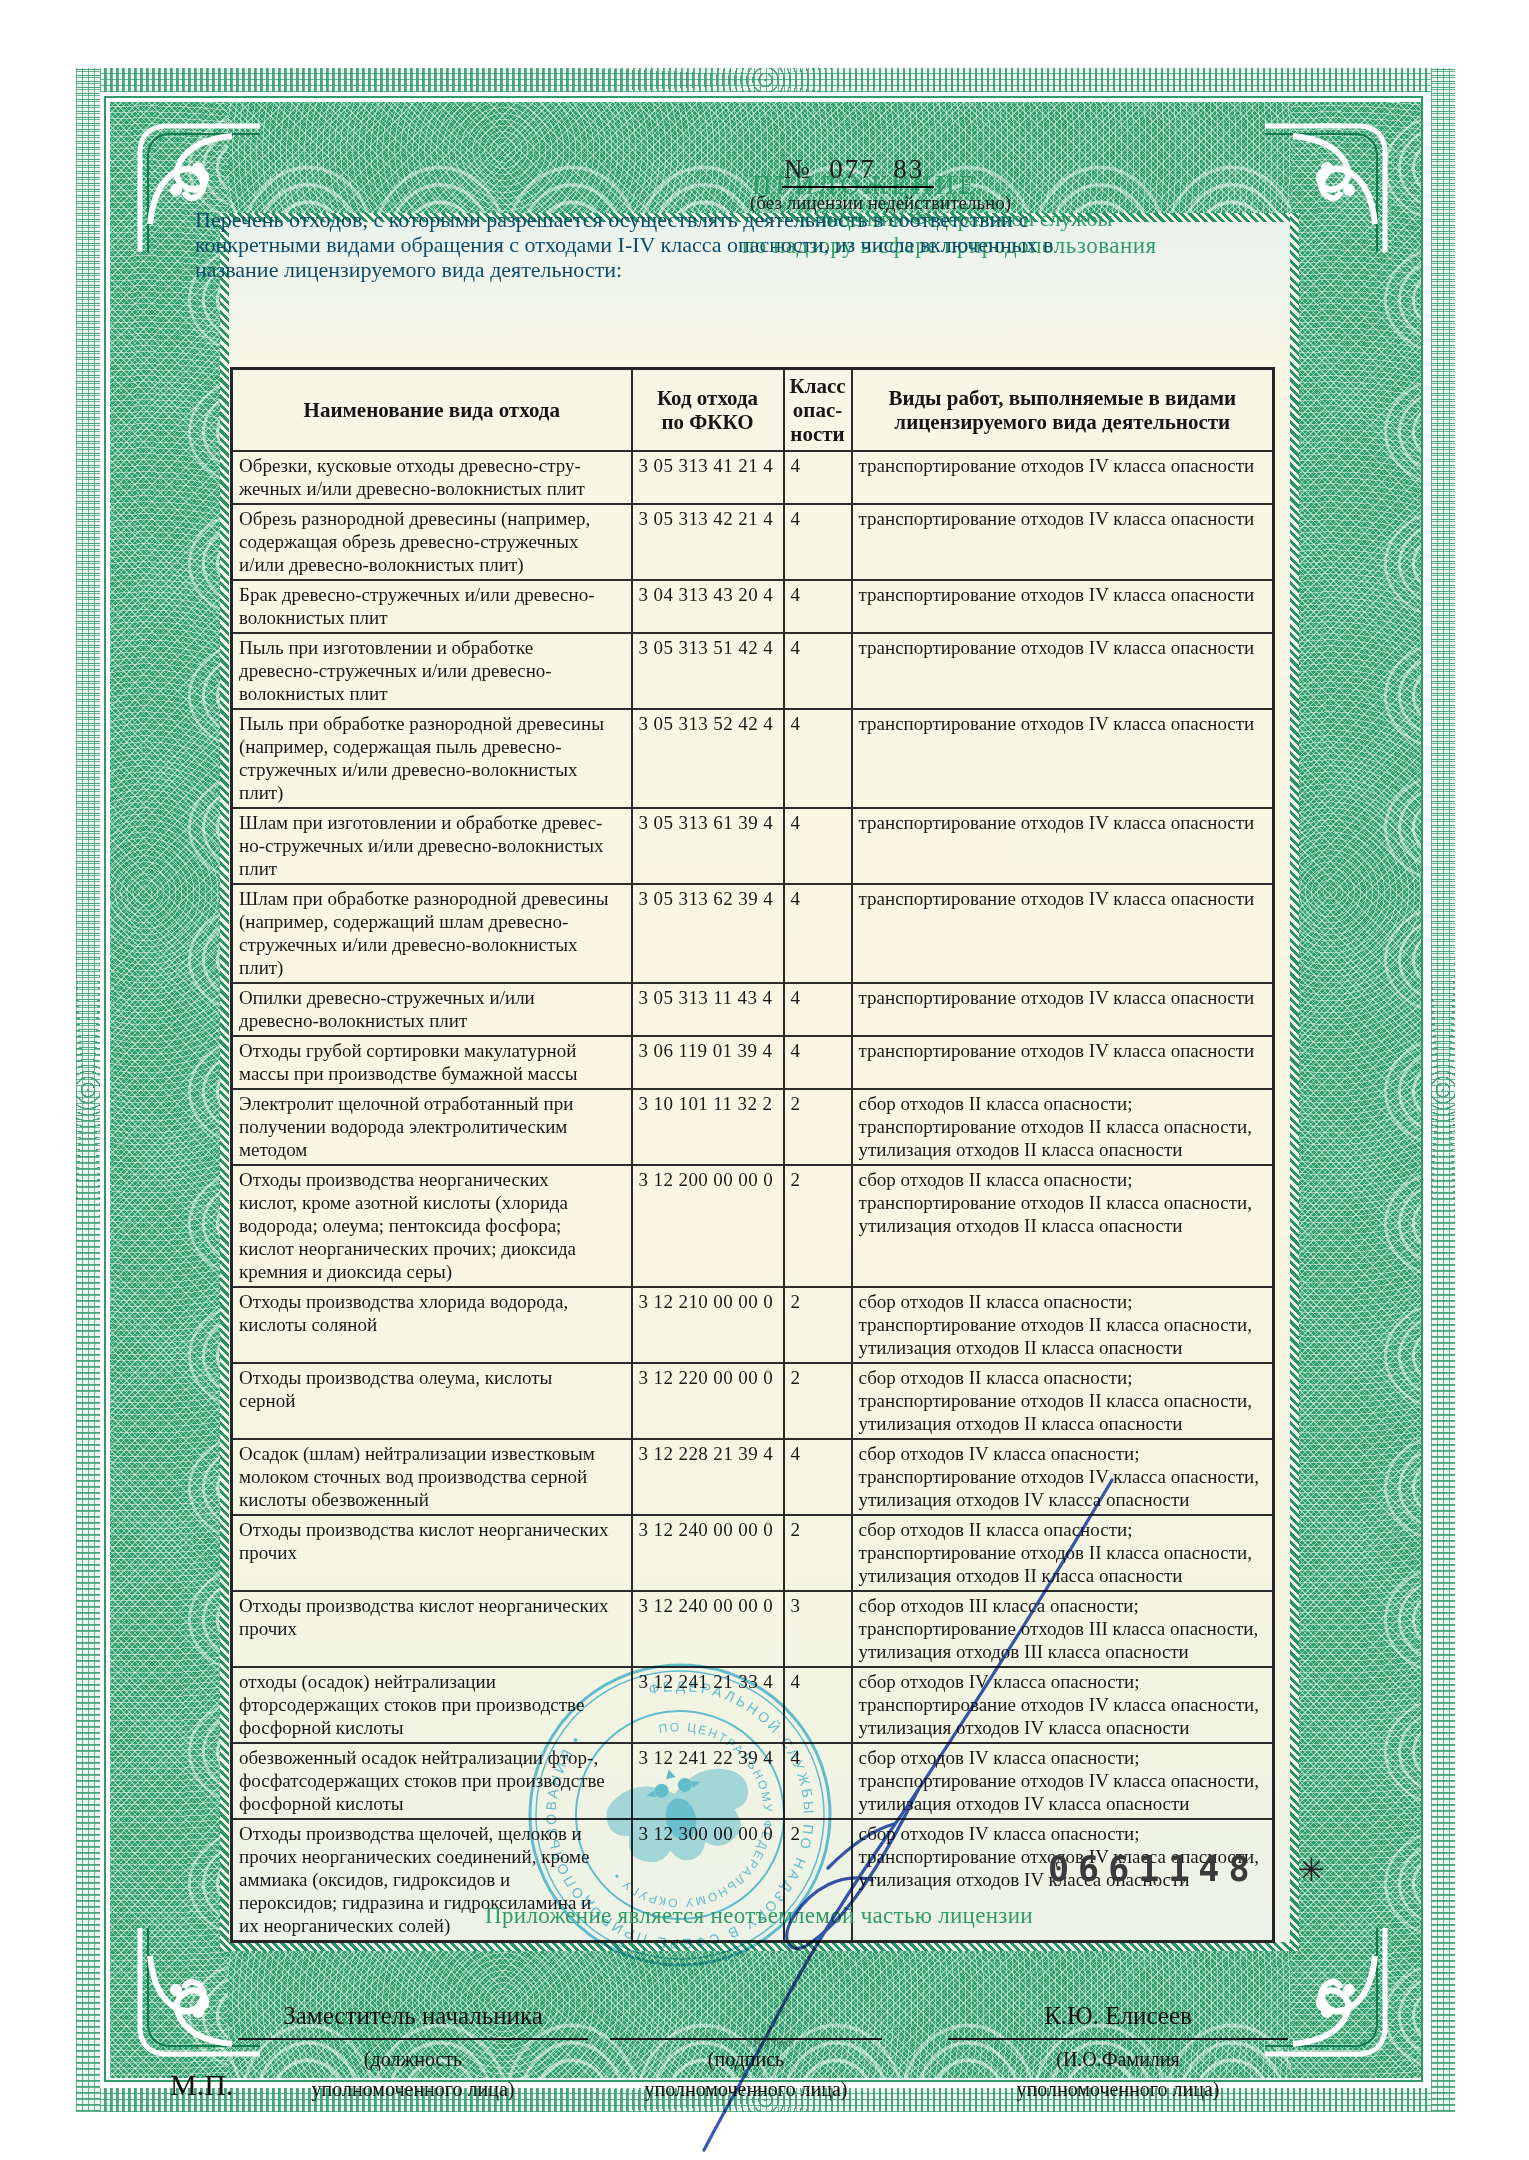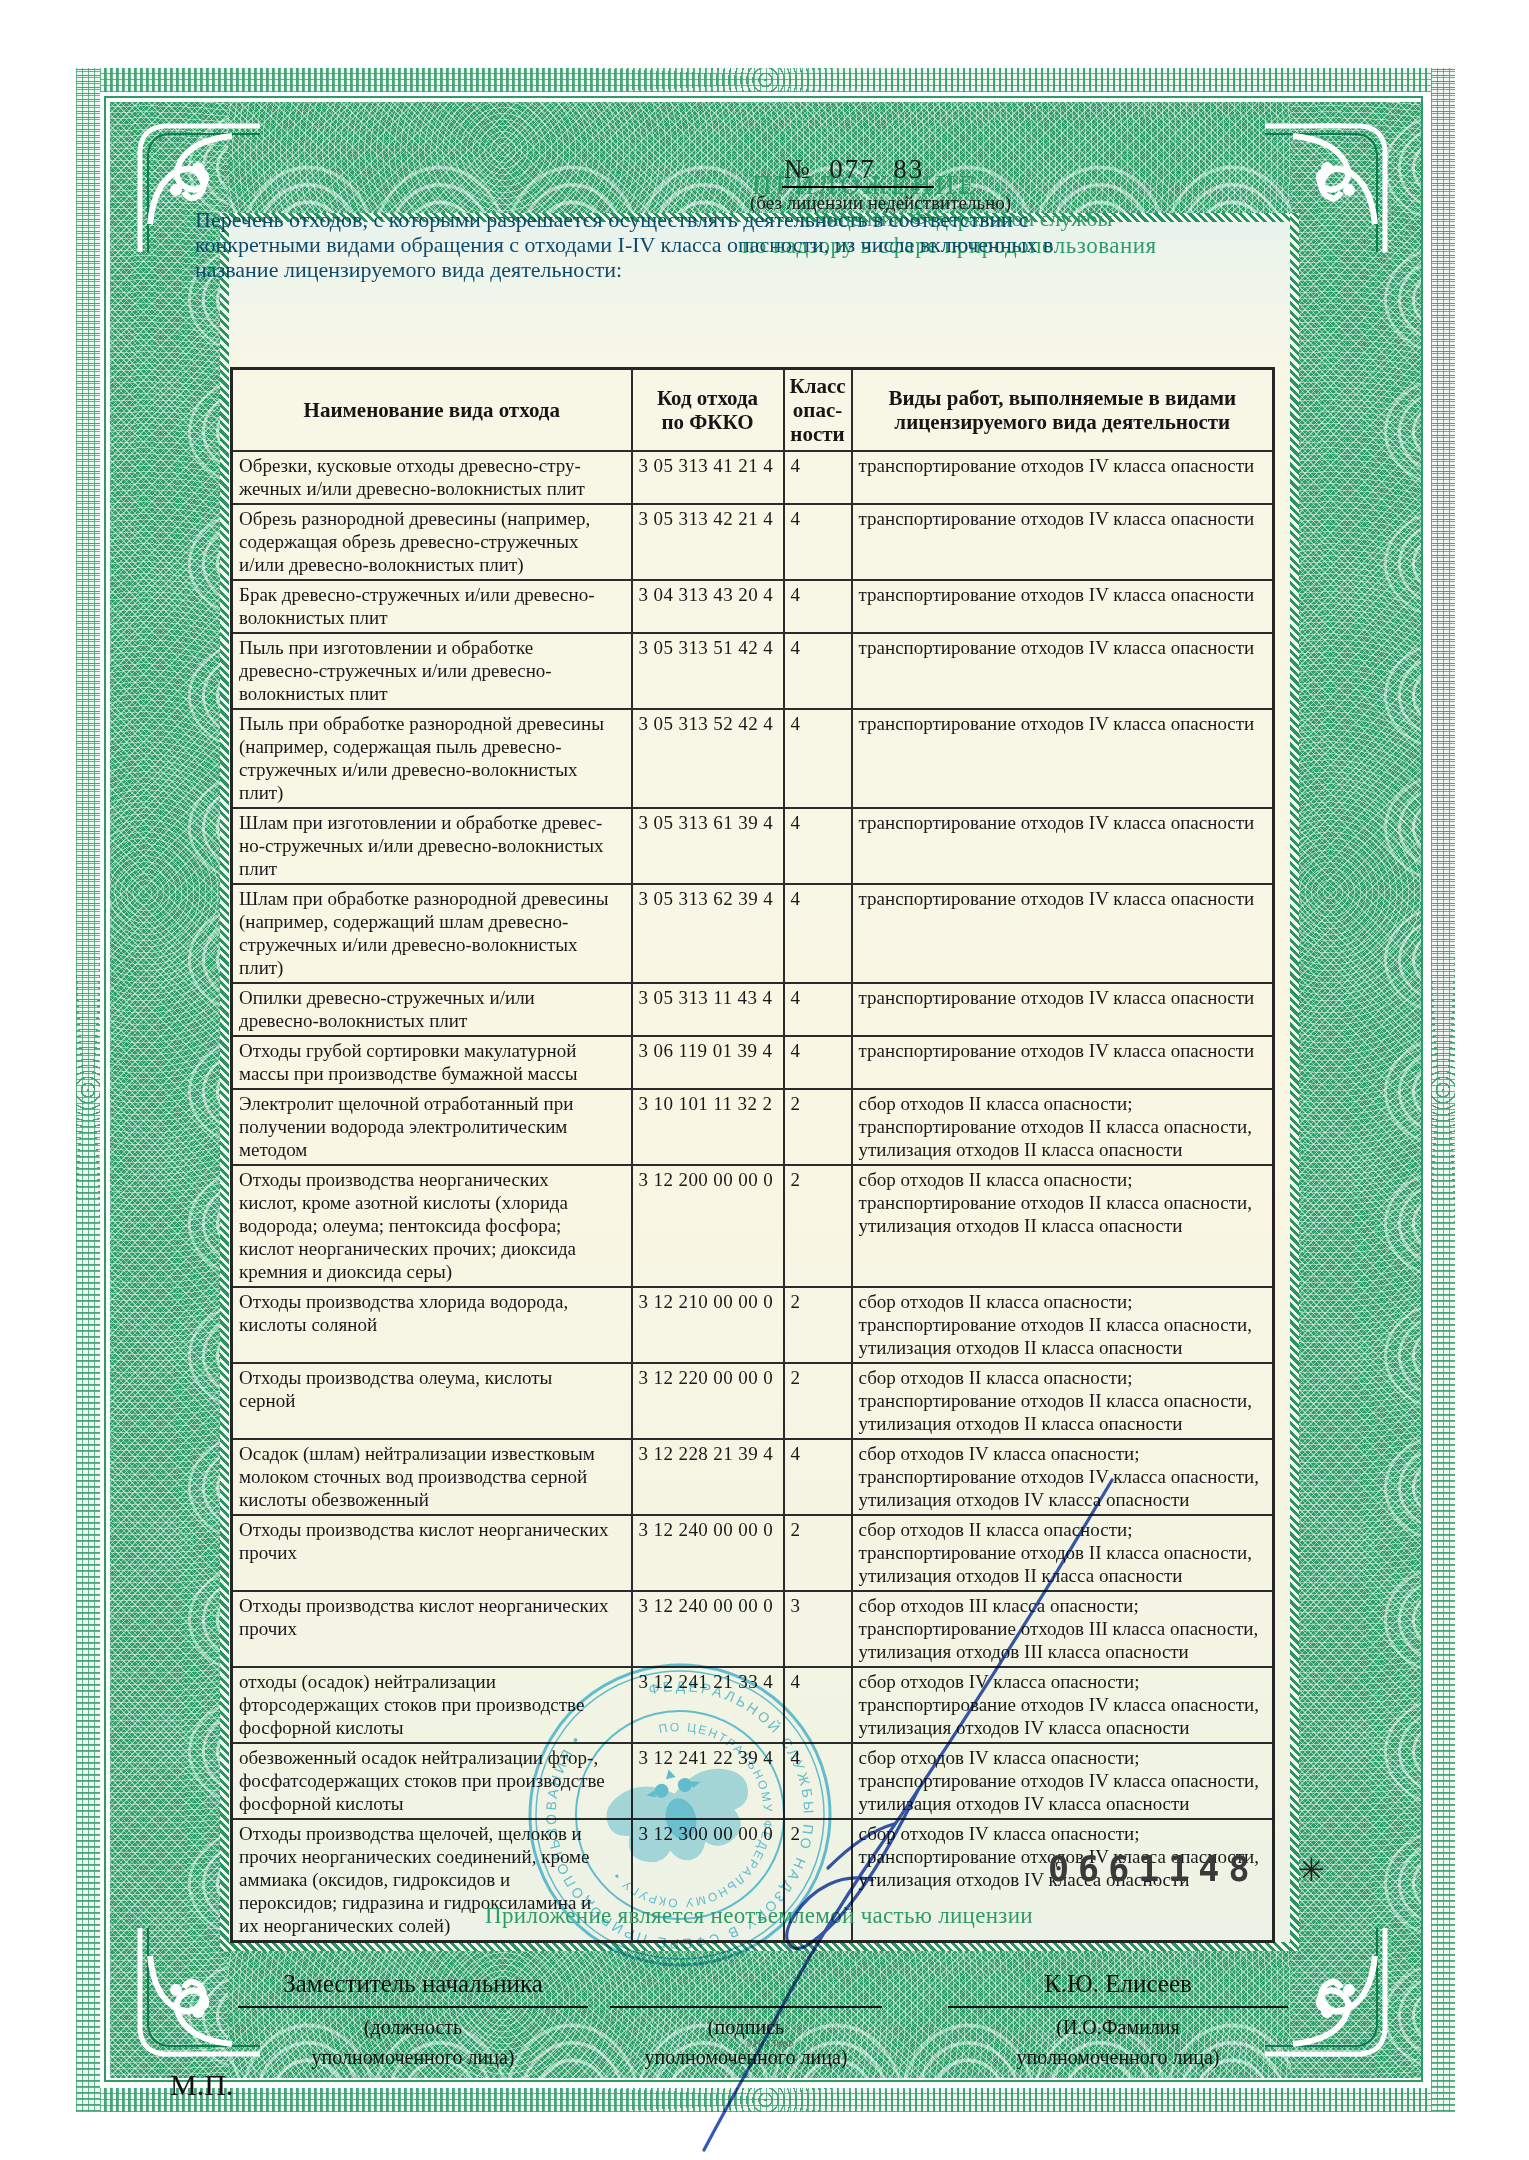--- a/index.html
+++ b/index.html
@@ -84,21 +84,21 @@
   .stamp { position:absolute; left:480px; top:1615px; width:400px; height:400px;
     mix-blend-mode:multiply; opacity:.9; transform:rotate(-14deg); }
   .signature { position:absolute; left:0; top:0; width:1529px; height:2160px;
     mix-blend-mode:multiply; pointer-events:none; }
   .serial { position:absolute; left:1048px; top:1849px; font-family:"DejaVu Sans Mono",monospace;
     font-weight:bold; font-size:35px; letter-spacing:9px; color:#3a3a3a; }
   .serialmark { position:absolute; left:1298px; top:1851px; font-size:32px; color:#1e1e1e; font-family:"DejaVu Sans",sans-serif; }
 
   
   .integral { font-size:23px; text-align:center; width:1062px; left:228px; top:1903px; letter-spacing:.3px; }
-  .sigcol { position:absolute; text-align:center; }
+  .sigcol { position:absolute; text-align:center;margin-top:32px; }
   .sigcol .title { font-size:25px; color:#101010; margin-bottom:6px; min-height:30px; }
   .sigcol .line { border-top:2px solid #151515; height:0; margin:0 0 4px 0; }
   .sigcol .caption { font-size:20px; line-height:30px; color:#101010; white-space:pre-line; }
   .mp { font-size:30px; color:#101010; }
   .printer { font-size:10px; color:#3e6e54; opacity:.85; letter-spacing:1px; }
 </style>
 </head>
 <body>
 
 <div class="page">

